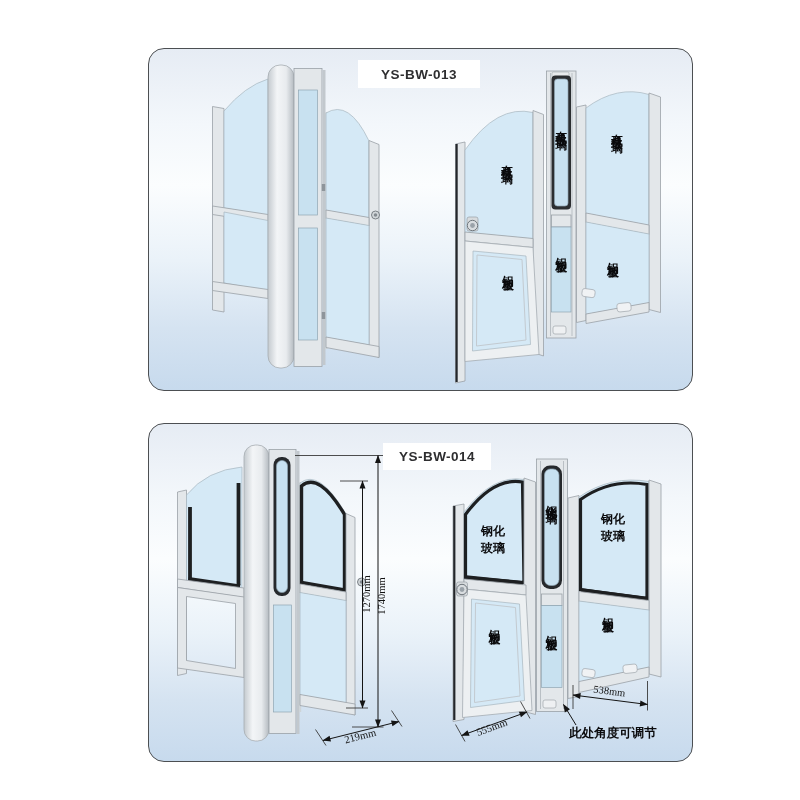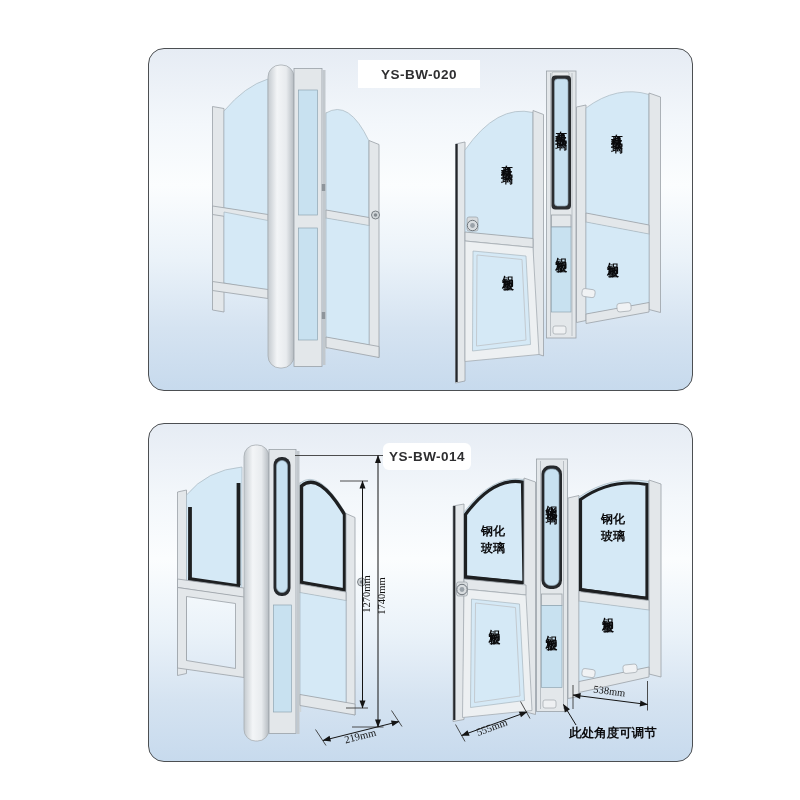--- a/index.html
+++ b/index.html
@@ -13,21 +13,21 @@
     background:linear-gradient(180deg,#e6ecf4 0%,#f3f7fb 22%,#fbfdfe 40%,#eaf2f9 62%,#d5e3f1 82%,#c7daed 100%);
   }
   #panel1{top:48px;height:343px;}
   #panel2{top:423px;height:339px;}
   .spec-panel svg{position:absolute;left:0;top:0;}
   .title-box{
     position:absolute;background:#ffffff;display:flex;align-items:center;justify-content:center;
     font-weight:bold;font-size:13.5px;color:#2e2e30;letter-spacing:0.5px;
   }
   #title1{left:209px;top:11px;width:122px;height:28px;}
-  #title2{left:234px;top:19px;width:88px;height:27px;border-radius:6px;}
+  #title2{left:234px;top:19px;width:108px;height:27px;}
 
   
   .frame{fill:#e3e7ea;stroke:#9aa1a7;stroke-width:0.8;}
   .frameL{fill:#edf0f2;stroke:#a5acb2;stroke-width:0.8;}
   .glass{fill:#d5e9f6;stroke:#a8b6bf;stroke-width:0.7;}
   .glass2{fill:#c8e1f0;stroke:#8fa5b2;stroke-width:0.7;}
   .hingeStrip{fill:#c2c8cd;}
   .gasket{stroke:#1d1f21;fill:none;}
   .dimline{stroke:#141414;stroke-width:1;fill:none;}
   .tick{stroke:#3a3a3a;stroke-width:0.9;fill:none;}
@@ -112,21 +112,21 @@
         <polygon class="frame" points="437,164 500,176 500,185.5 437,173.5"></polygon>
         <polygon class="glass" points="437,173 500,185 500,254 437,265.5"></polygon>
         <polygon class="frame" points="437,265 500,253.5 500,263 437,274.5"></polygon>
         <text class="cjk vlabel" x="468" y="76">有机玻璃</text>
         <text class="cjk vlabel" x="464" y="204">铝塑板</text>
         <rect x="433" y="240" width="13" height="8" rx="2.5" fill="#f0f2f4" stroke="#a0a7ad" stroke-width="0.7" transform="rotate(8 439 244)"></rect>
         <rect x="468" y="254" width="14" height="8.5" rx="2.5" fill="#f0f2f4" stroke="#a0a7ad" stroke-width="0.7" transform="rotate(-6 475 258)"></rect>
       </g>
     </g>
   </svg>
-  <div class="title-box" id="title1">YS-BW-020</div>
+  <div class="title-box" id="title1">YS-BW-013</div>
 </div>
 
 <div class="spec-panel" id="panel2">
   <svg width="545" height="339" viewBox="0 0 545 339">
     <defs>
       <linearGradient id="colgrad2" x1="0" y1="0" x2="1" y2="0">
         <stop offset="0" stop-color="#c4cacf"></stop>
           <stop offset="0.35" stop-color="#f3f5f7"></stop>
         <stop offset="0.7" stop-color="#e8ebee"></stop>
           <stop offset="1" stop-color="#b4bac0"></stop>

